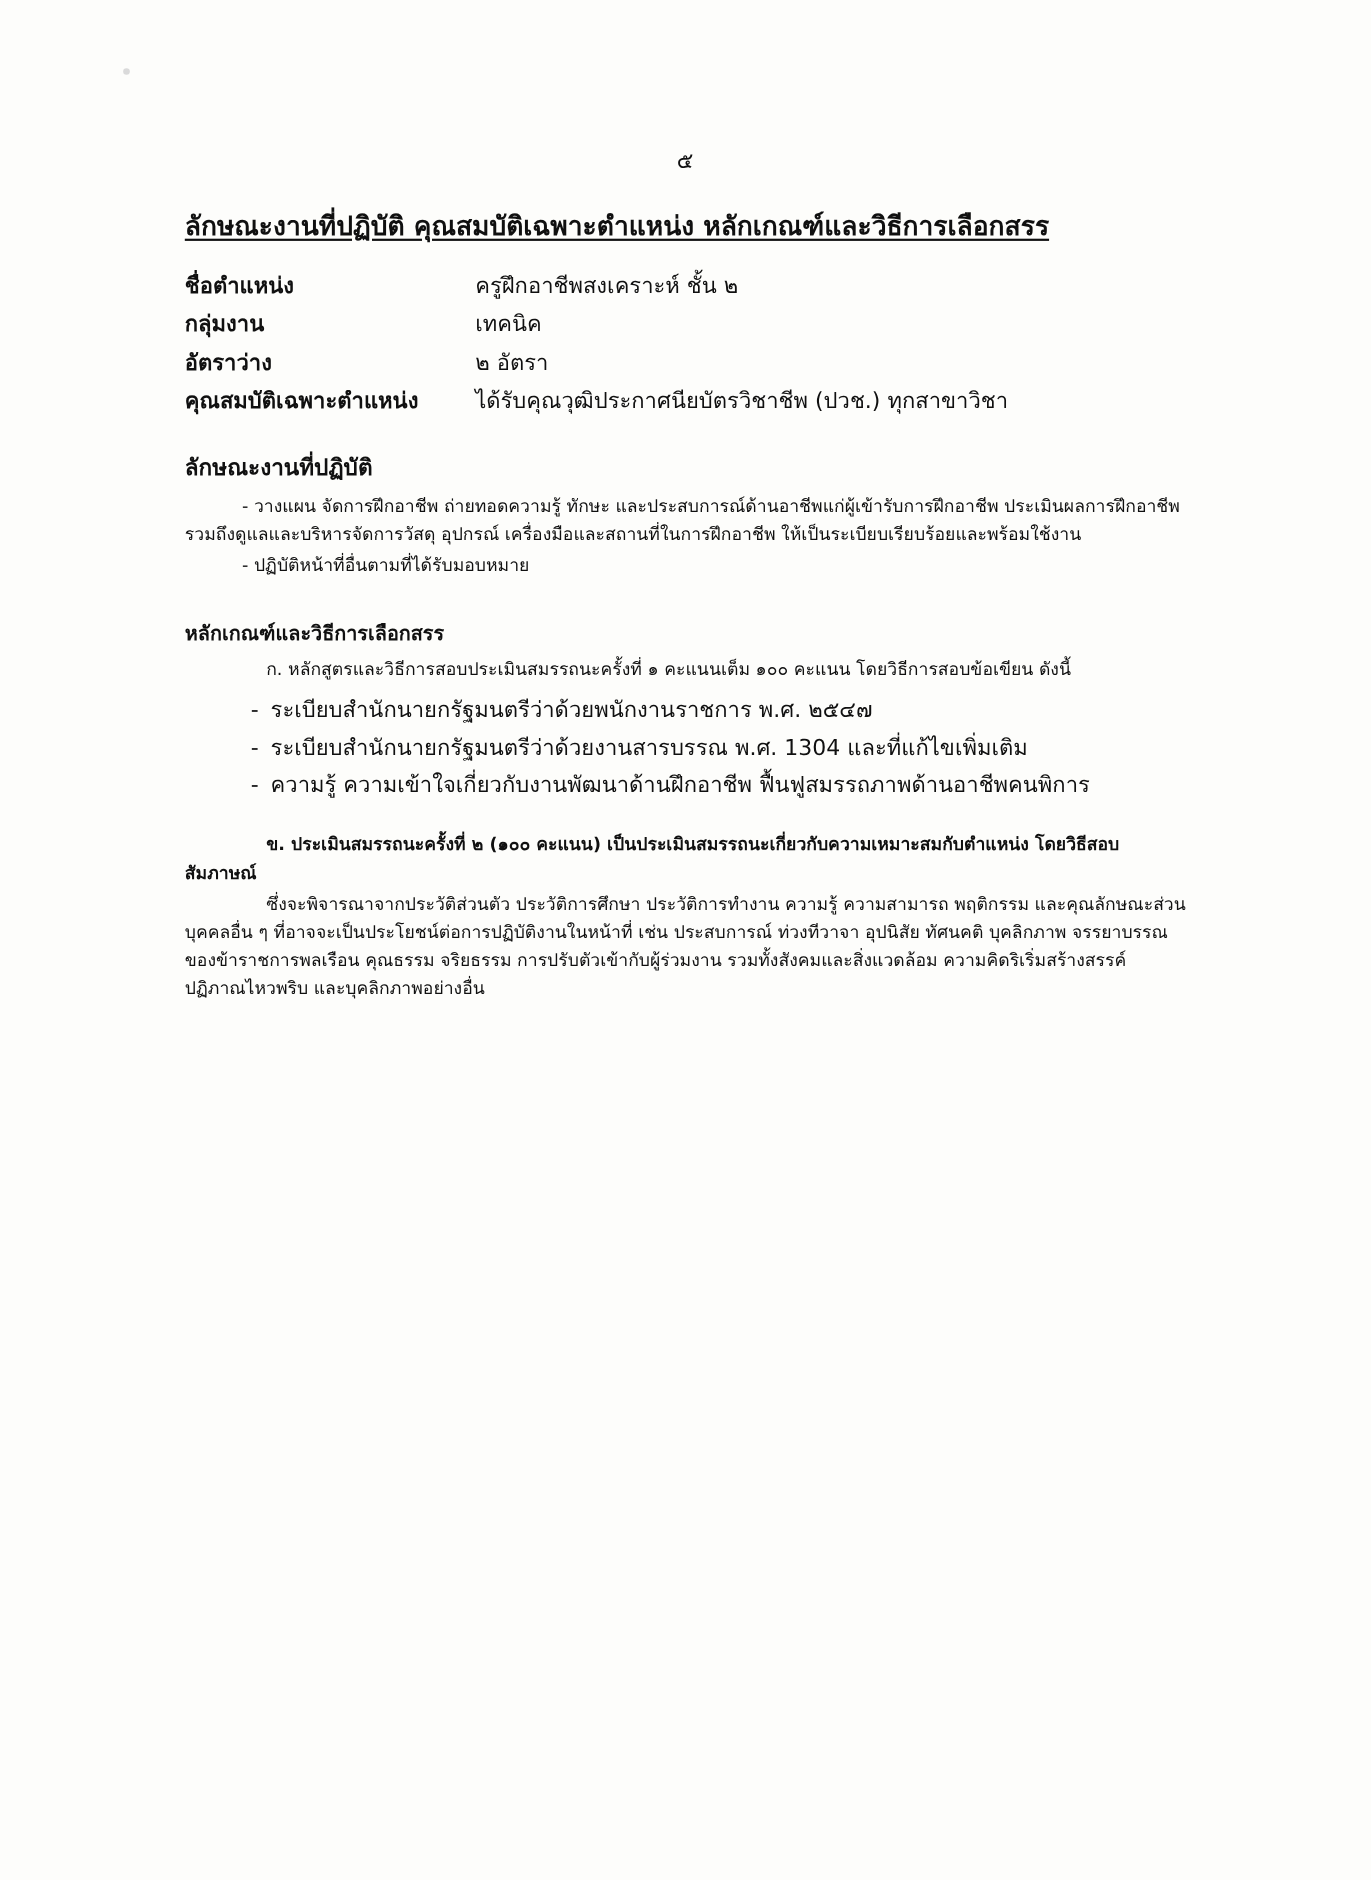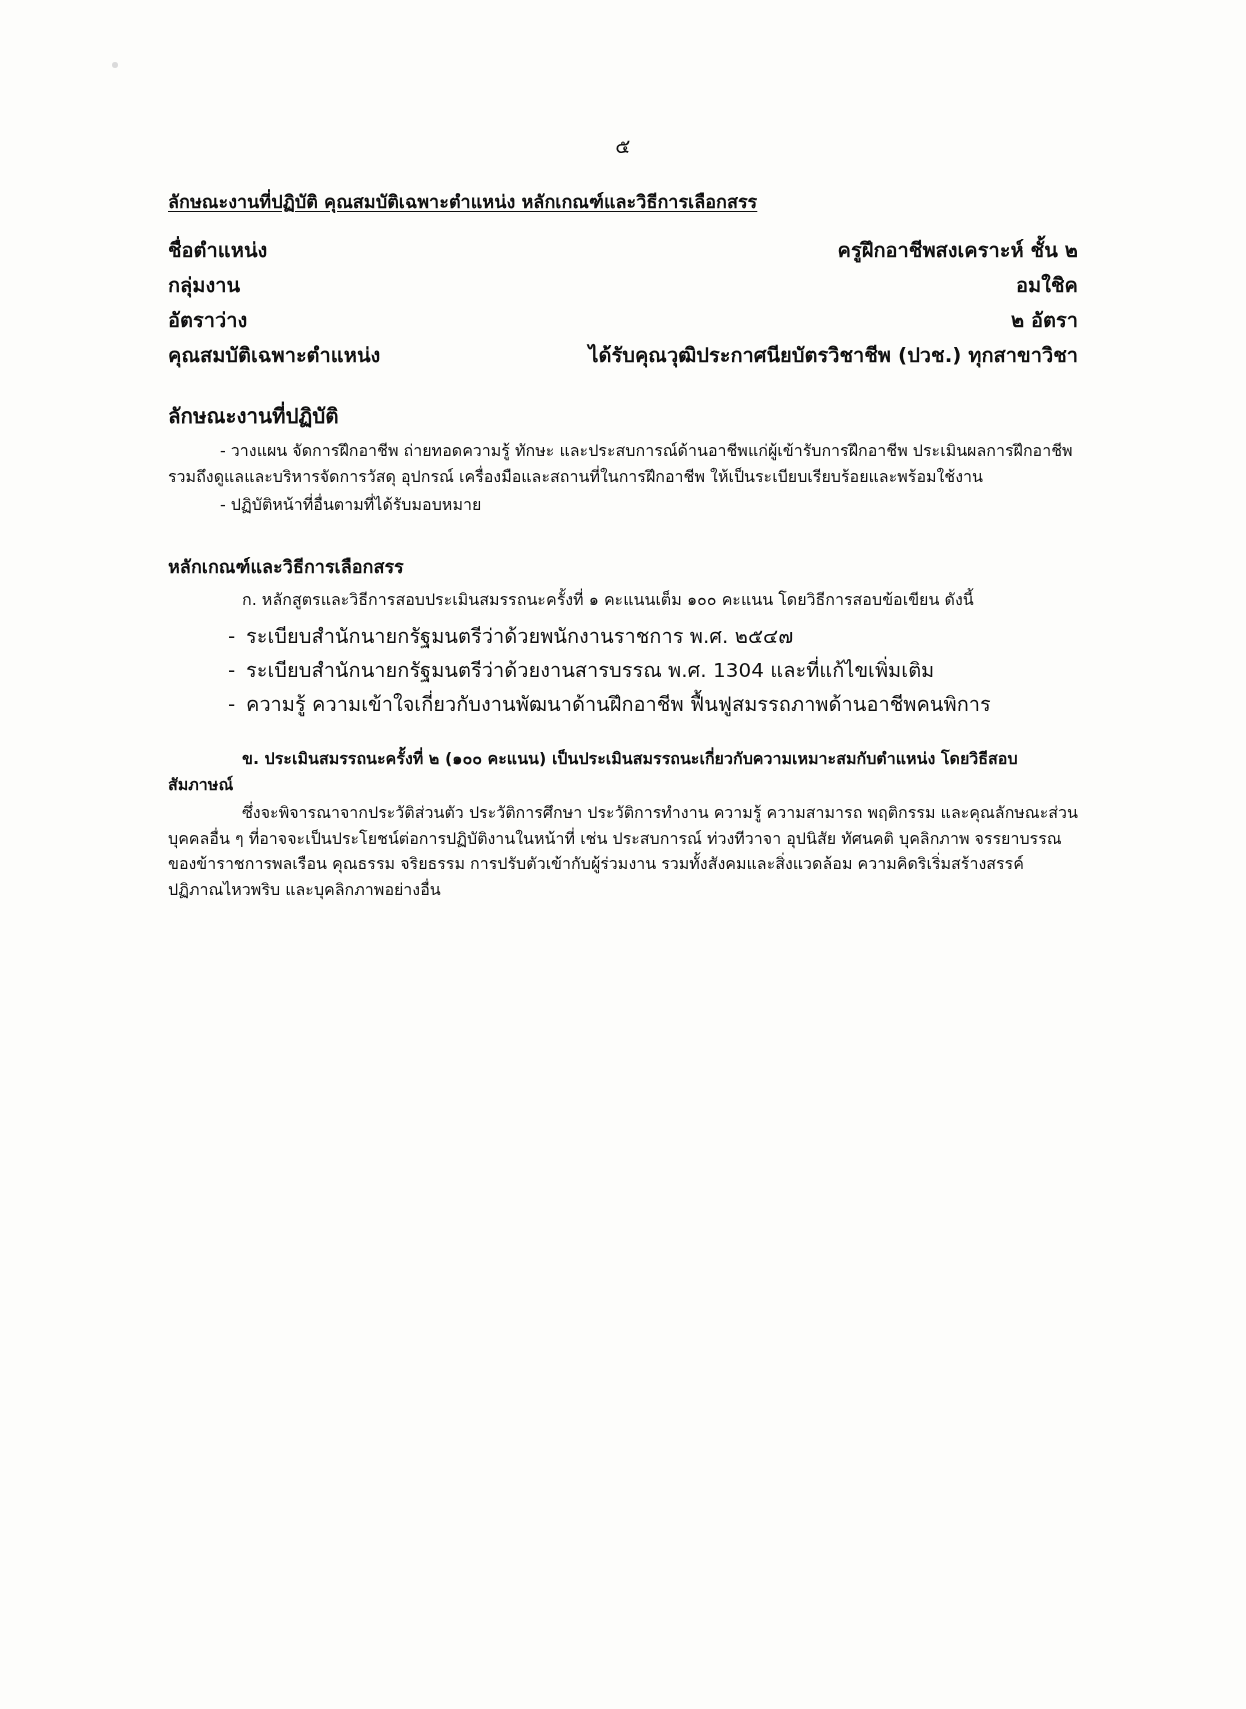--- a/index.html
+++ b/index.html
@@ -28,21 +28,21 @@
     top: 130px;
     width: 910px;
   }
   .page-number {
     text-align: center;
     font-size: 20px;
     margin: 0 0 26px 0;
     letter-spacing: 0.5px;
   }
   .doc-heading {
-    font-size: 18px;
+    font-size: 24px;
     font-weight: bold;
     text-decoration: underline;
     text-underline-offset: 3px;
     margin: 0 0 18px 0;
     line-height: 1.5;
   }
   .field-table {
     border-collapse: collapse;
     margin: 0 0 10px 0;
     width: 100%;
@@ -52,22 +52,21 @@
     vertical-align: top;
     font-size: 20px;
     line-height: 1.45;
   }
   .field-label {
     font-weight: bold;
     width: 264px;
     white-space: nowrap;
   }
   .field-value {
-    font-weight: bold;
-    text-align: right;
+    font-weight: normal;
   }
   .section-title {
     font-size: 20.5px;
     font-weight: bold;
     margin: 26px 0 6px 0;
   }
   .section-title.big {
     font-size: 18px;
     margin-top: 34px;
   }
@@ -128,21 +127,21 @@
     <div class="doc-heading">ลักษณะงานที่ปฏิบัติ คุณสมบัติเฉพาะตำแหน่ง หลักเกณฑ์และวิธีการเลือกสรร</div>
 
     <table class="field-table">
       <tbody>
         <tr>
           <td class="field-label">ชื่อตำแหน่ง</td>
           <td class="field-value">ครูฝึกอาชีพสงเคราะห์ ชั้น ๒</td>
         </tr>
         <tr>
           <td class="field-label">กลุ่มงาน</td>
-          <td class="field-value">อมใชิค</td>
+          <td class="field-value">เทคนิค</td>
         </tr>
         <tr>
           <td class="field-label">อัตราว่าง</td>
           <td class="field-value">๒  อัตรา</td>
         </tr>
         <tr>
           <td class="field-label">คุณสมบัติเฉพาะตำแหน่ง</td>
           <td class="field-value">ได้รับคุณวุฒิประกาศนียบัตรวิชาชีพ (ปวช.) ทุกสาขาวิชา</td>
         </tr>
       </tbody>

